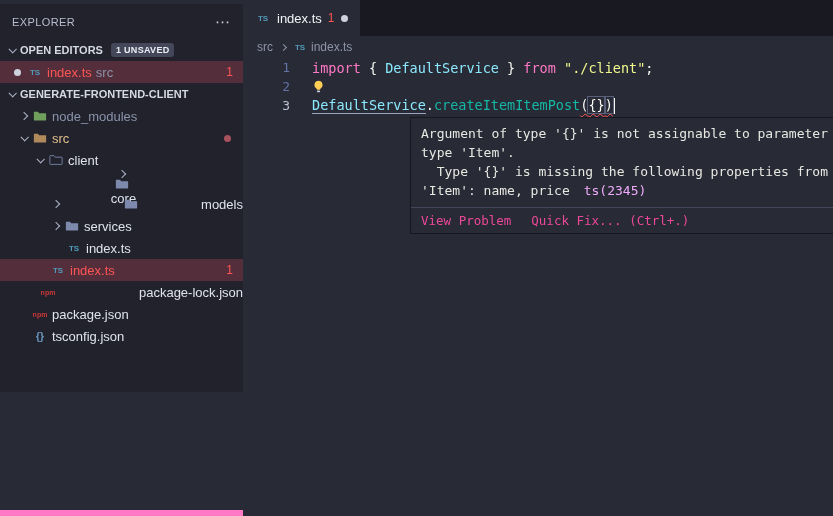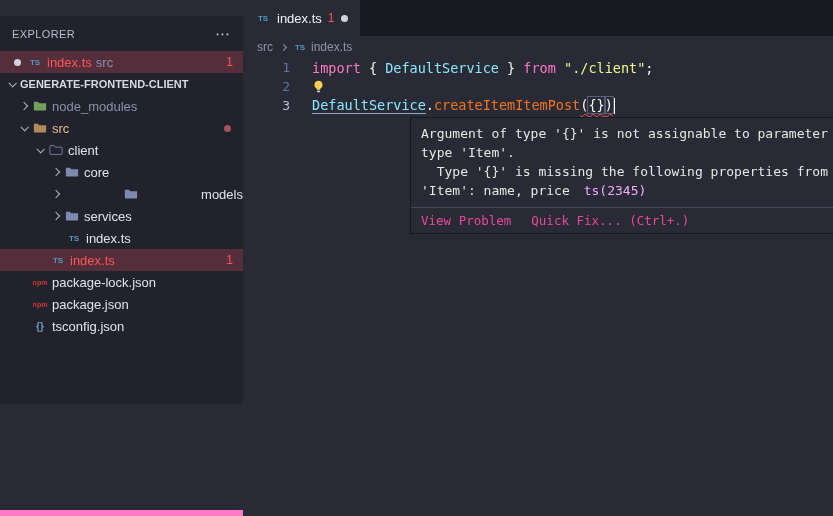--- a/index.html
+++ b/index.html
@@ -9,21 +9,21 @@
     background:#282a36;
     font-family:"Liberation Sans", sans-serif;
     color:#f8f8f2;
     font-size:13px;
     -webkit-font-smoothing:antialiased;
   }
   .mono { font-family:"DejaVu Sans Mono", monospace; }
 
   
   .sidebar {
-    position:absolute; left:0; top:16px; width:243px; height:388px;
+    position:absolute; left:0; top:4px; width:243px; height:388px;
     background:#21222c; overflow:hidden;
   }
   .sb-title-row {
     height:35px; display:flex; align-items:center;
     padding:0 12px; color:#b8bdd0;
   }
   .sb-title { font-size:11px; letter-spacing:.4px; }
   .sb-more { margin-left:auto; color:#c7cbd8; font-size:15px; letter-spacing:1px; cursor:pointer; }
 
   .sb-section-header {
@@ -85,21 +85,21 @@
 
   .code { position:absolute; left:0; top:58px; right:0; }
   .cline { display:flex; align-items:center; height:19px; font-size:13.5px; }
   .lnum { width:47px; min-width:47px; text-align:right; color:#6272a4; font-size:13px; }
   .lnum.cur { color:#bcc2d6; }
   .ctext { padding-left:22px; white-space:pre; }
 
   .tk-pink { color:#ff79c6; }
   .tk-cyan { color:#8be9fd; }
   .tk-yellow { color:#f1fa8c; }
-  .tk-green { color:#f97316; }
+  .tk-green { color:#14b8a6; }
   .tk-fg { color:#f8f8f2; }
   .occ { border-bottom:1px solid #9aa5c0; }
   .squig { text-decoration:underline; text-decoration-style:wavy; text-decoration-color:#ff5555; text-decoration-thickness:1px; text-underline-offset:3px; }
   .bracket-box { outline:1px solid #5a5f7a; }
   .cursor { display:inline-block; width:1.5px; height:16px; background:#f8f8f2; vertical-align:middle; margin-left:1px; }
 
   .bulb { margin-left:22px; display:flex; align-items:center; }
 
   
   .hover {
@@ -120,20 +120,25 @@
 </head>
 <body>
 
 <div class="sidebar">
 
   <div class="sb-title-row">
     <span class="sb-title">EXPLORER</span>
     <span class="sb-more">⋯</span>
   </div>
 
+  <div class="sb-section-header" style="padding-left:4px;">
+    <span class="chev down"></span>
+    <span>OPEN EDITORS</span>
+    <span class="badge-pill">1 UNSAVED</span>
+  </div>
 
   <div class="trow sel" style="padding-left:9px;">
     <span class="dirty-dot"></span>
     <span class="ficon">
         <span class="tsicon">TS</span>
       </span>
     <span class="lbl err-label">index.ts</span>
     <span class="lbl" style="color:#8a93ab;">src</span>
     <span class="count">1</span>
   </div>
@@ -167,66 +172,66 @@
   <div class="trow" style="padding-left:32px;">
     <span class="chev down"></span>
     <span class="ficon fol-slate">
       <svg width="14" height="14" viewBox="0 0 16 16">
           <path fill="none" stroke="currentColor" d="M1.5 3h4.2l1.4 1.8h7.4c.3 0 .5.2.5.5v7.2c0 .3-.2.5-.5.5h-13a.5.5 0 0 1-.5-.5V3.5c0-.3.2-.5.5-.5z"></path>
         </svg>
     </span>
     <span class="lbl">client</span>
   </div>
 
+  <div class="trow" style="flex-direction:column;">
+    <span class="chev"></span>
+    <span class="ficon fol-slate">
+      <svg width="14" height="14" viewBox="0 0 16 16">
+          <path fill="currentColor" d="M1.5 3h4.2l1.4 1.8h7.4c.3 0 .5.2.5.5v7.2c0 .3-.2.5-.5.5h-13a.5.5 0 0 1-.5-.5V3.5c0-.3.2-.5.5-.5z"></path>
+        </svg>
+    </span>
+    <span class="lbl">core</span>
+  </div>
+
+  <div class="trow" style="padding-left:48px;justify-content:space-between;">
+    <span class="chev"></span>
+    <span class="ficon fol-slate">
+      <svg width="14" height="14" viewBox="0 0 16 16">
+          <path fill="currentColor" d="M1.5 3h4.2l1.4 1.8h7.4c.3 0 .5.2.5.5v7.2c0 .3-.2.5-.5.5h-13a.5.5 0 0 1-.5-.5V3.5c0-.3.2-.5.5-.5z"></path>
+        </svg>
+    </span>
+    <span class="lbl">models</span>
+  </div>
+
   <div class="trow" style="padding-left:48px;">
     <span class="chev"></span>
     <span class="ficon fol-slate">
       <svg width="14" height="14" viewBox="0 0 16 16">
           <path fill="currentColor" d="M1.5 3h4.2l1.4 1.8h7.4c.3 0 .5.2.5.5v7.2c0 .3-.2.5-.5.5h-13a.5.5 0 0 1-.5-.5V3.5c0-.3.2-.5.5-.5z"></path>
         </svg>
     </span>
-    <span class="lbl">core</span>
-  </div>
-
-  <div class="trow" style="padding-left:48px;justify-content:space-between;">
-    <span class="chev"></span>
-    <span class="ficon fol-slate">
-      <svg width="14" height="14" viewBox="0 0 16 16">
-          <path fill="currentColor" d="M1.5 3h4.2l1.4 1.8h7.4c.3 0 .5.2.5.5v7.2c0 .3-.2.5-.5.5h-13a.5.5 0 0 1-.5-.5V3.5c0-.3.2-.5.5-.5z"></path>
-        </svg>
-    </span>
-    <span class="lbl">models</span>
-  </div>
-
-  <div class="trow" style="padding-left:48px;">
-    <span class="chev"></span>
-    <span class="ficon fol-slate">
-      <svg width="14" height="14" viewBox="0 0 16 16">
-          <path fill="currentColor" d="M1.5 3h4.2l1.4 1.8h7.4c.3 0 .5.2.5.5v7.2c0 .3-.2.5-.5.5h-13a.5.5 0 0 1-.5-.5V3.5c0-.3.2-.5.5-.5z"></path>
-        </svg>
-    </span>
     <span class="lbl">services</span>
   </div>
 
   <div class="trow" style="padding-left:66px;">
     <span class="ficon">
         <span class="tsicon">TS</span>
       </span>
     <span class="lbl">index.ts</span>
   </div>
 
   <div class="trow sel" style="padding-left:50px;">
     <span class="ficon">
         <span class="tsicon">TS</span>
       </span>
     <span class="lbl err-label">index.ts</span>
     <span class="count">1</span>
   </div>
 
-  <div class="trow" style="padding-left:32px;">
+  <div class="trow" style="padding-left:40px;justify-content:space-between;">
     <span class="ficon">
         <span class="npmicon">npm</span>
       </span>
     <span class="lbl">package-lock.json</span>
   </div>
 
   <div class="trow" style="padding-left:32px;">
     <span class="ficon">
         <span class="npmicon">npm</span>
       </span>

